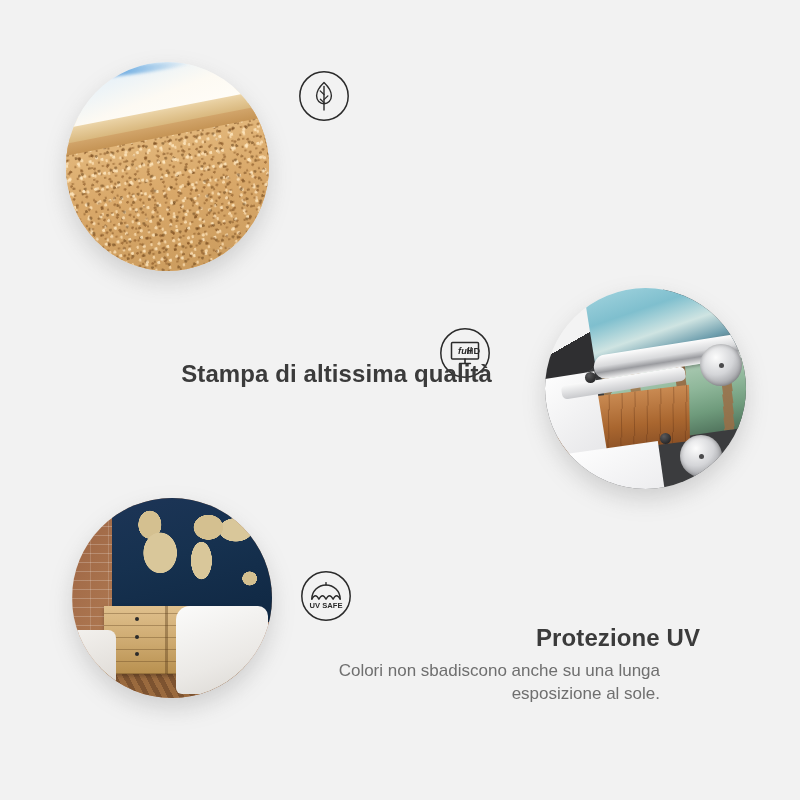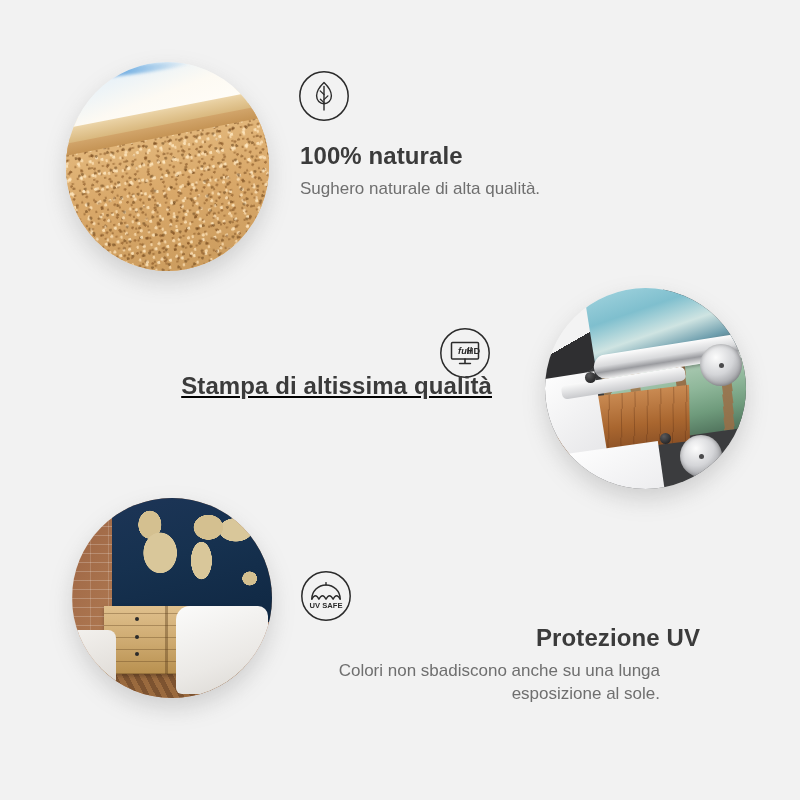--- a/index.html
+++ b/index.html
@@ -198,21 +198,21 @@
     line-height: 1.2;
   }
   .subtext {
     margin: 6px 0 0 0;
     font-size: 17px;
     font-weight: normal;
     color: #6f6f6f;
     line-height: 1.38;
   }
   #block-natural  { left: 300px; top: 142px; width: 400px; text-align: left; }
-  #block-print    { left: 160px; top: 372px; width: 332px; text-align: right; text-decoration: underline; }
+  #block-print    { left: 160px; top: 360px; width: 332px; text-align: right; }
   #block-uv       { left: 300px; top: 624px; width: 400px; text-align: right; }
   #block-uv .subtext { max-width: 360px; }
 </style>
 </head>
 <body>
 
 <div class="stage">
 
   <div class="photo" id="photo-cork">
     <div class="inner">
@@ -225,24 +225,20 @@
 
   <div class="icon-badge" id="icon-leaf">
     <svg viewBox="0 0 52 52" fill="none" xmlns="http://www.w3.org/2000/svg">
       <circle cx="26" cy="26" r="24.2" stroke="#2b2b2b" stroke-width="1.5"></circle>
       <path d="M26 12.5c4.6 4.4 7.4 8.9 7.4 13.3 0 4.6-3.3 7.9-7.4 7.9s-7.4-3.3-7.4-7.9c0-4.4 2.8-8.9 7.4-13.3z" stroke="#2b2b2b" stroke-width="1.4" stroke-linejoin="round"></path>
       <path d="M26 16.5v23.5" stroke="#2b2b2b" stroke-width="1.4" stroke-linecap="round"></path>
       <path d="M26 24.5l-3.8-3.6M26 29.6l3.9-3.7M26 32.6l-3.6-3.4" stroke="#2b2b2b" stroke-width="1.3" stroke-linecap="round"></path>
     </svg>
   </div>
 
-  <div class="text-block" id="block-natural">
-    <h2 class="heading">100% naturale</h2>
-    <p class="subtext">Sughero naturale di alta qualità.</p>
-  </div>
 
   <div class="photo" id="photo-printer">
     <div class="inner">
       <div class="pr-bg"></div>
       <div class="pr-print-top"></div>
       <div class="pr-print-mid"></div>
       <div class="pr-roller-top"></div>
       <div class="pr-deck"></div>
       <div class="pr-panel-left"></div>
       <div class="pr-bar"></div>

